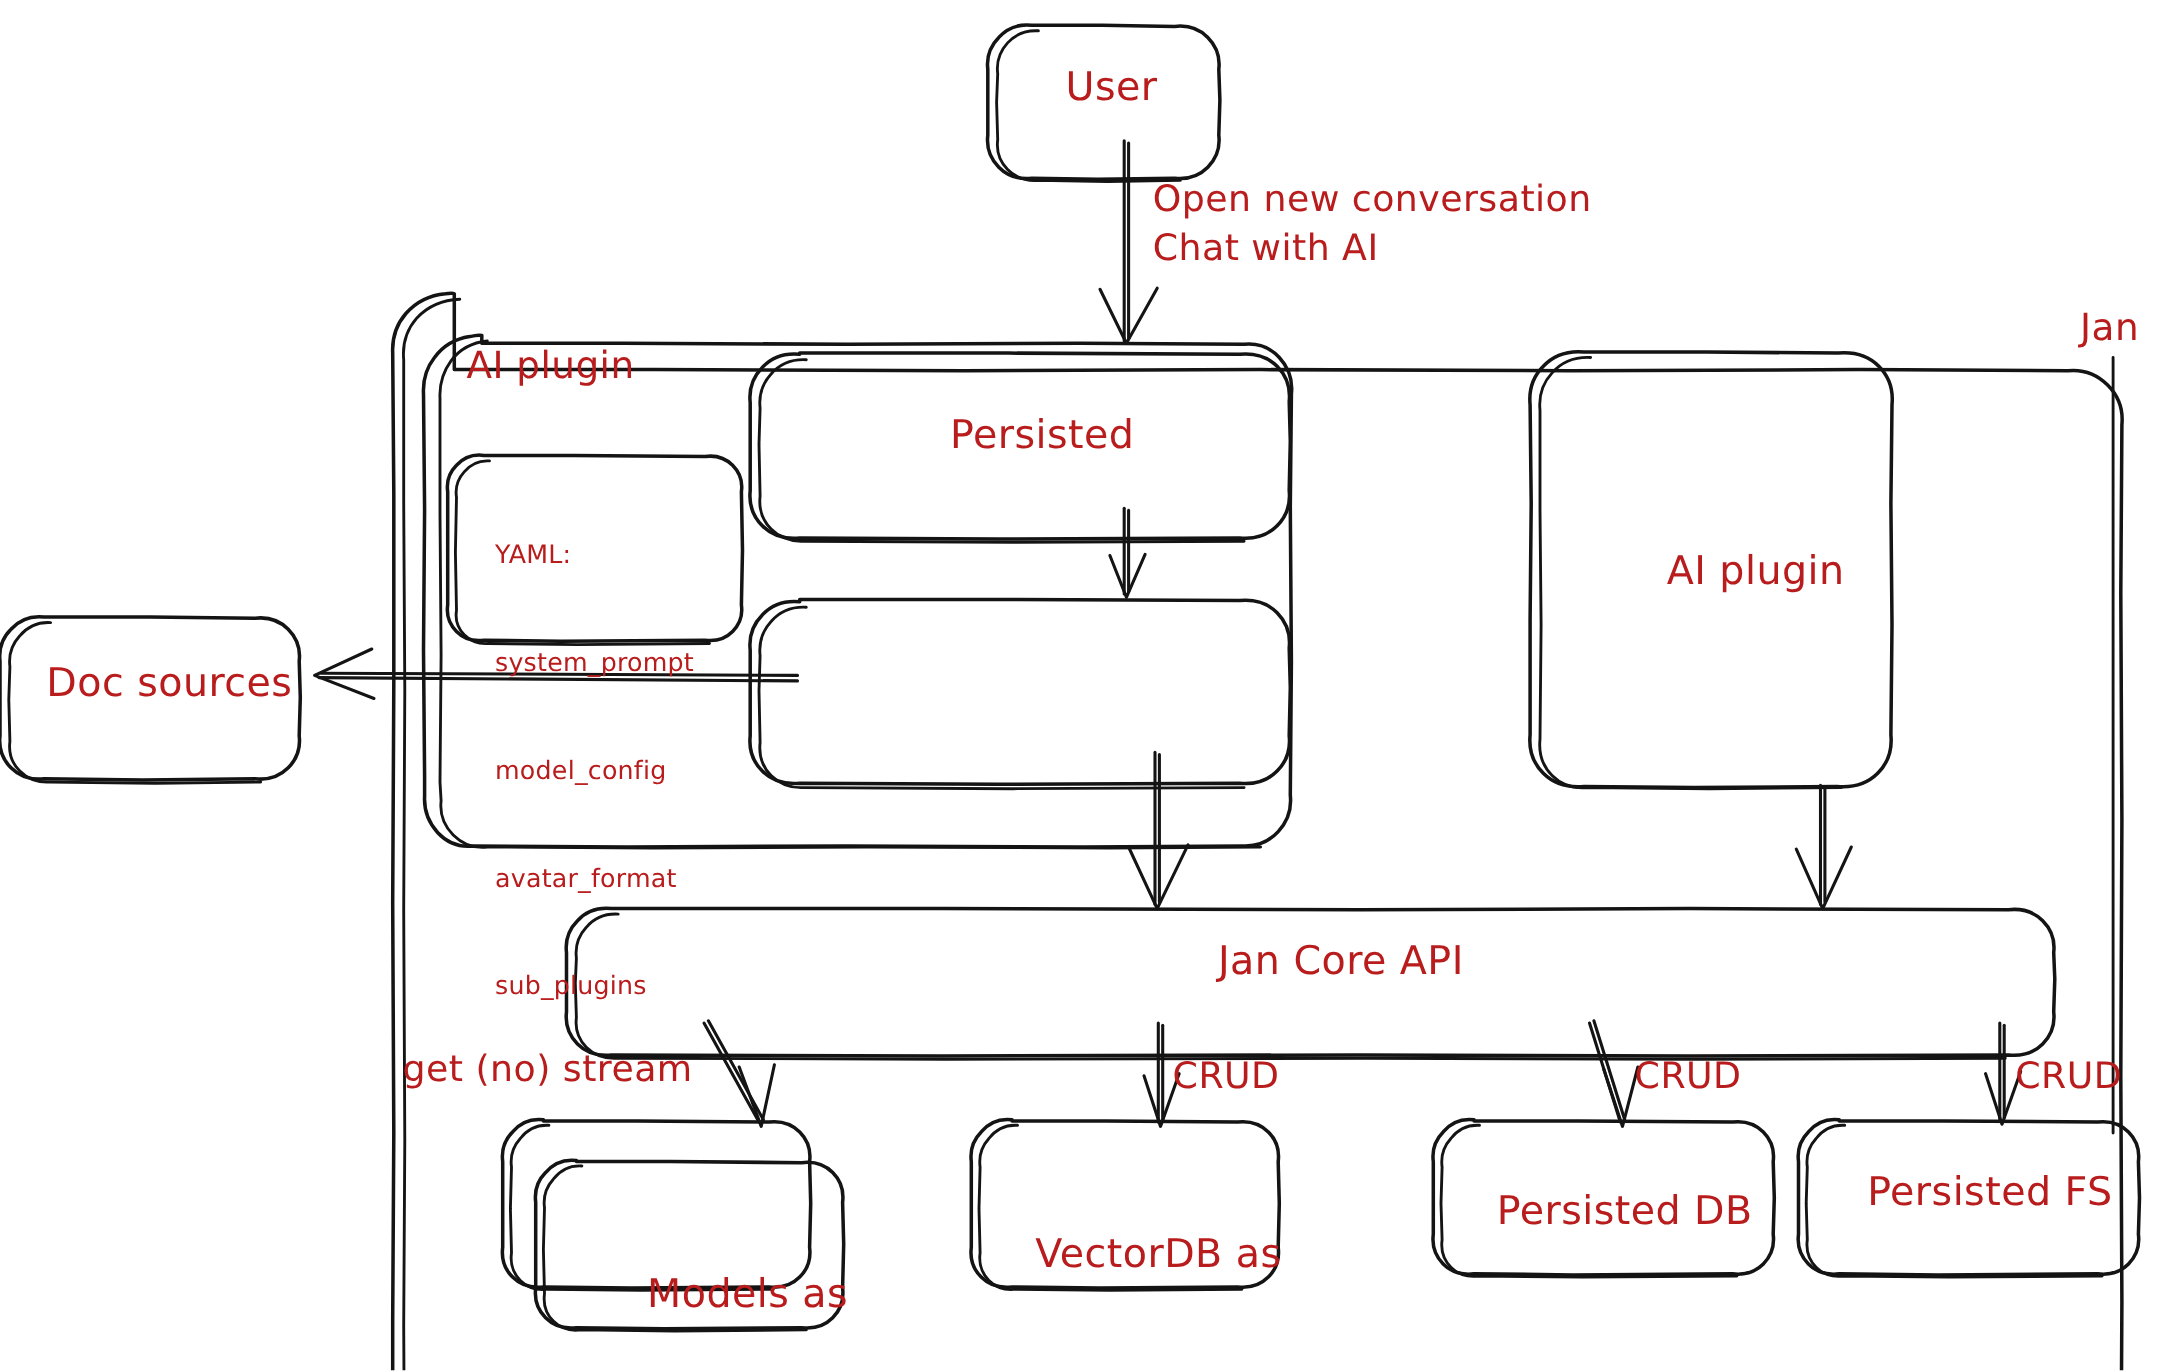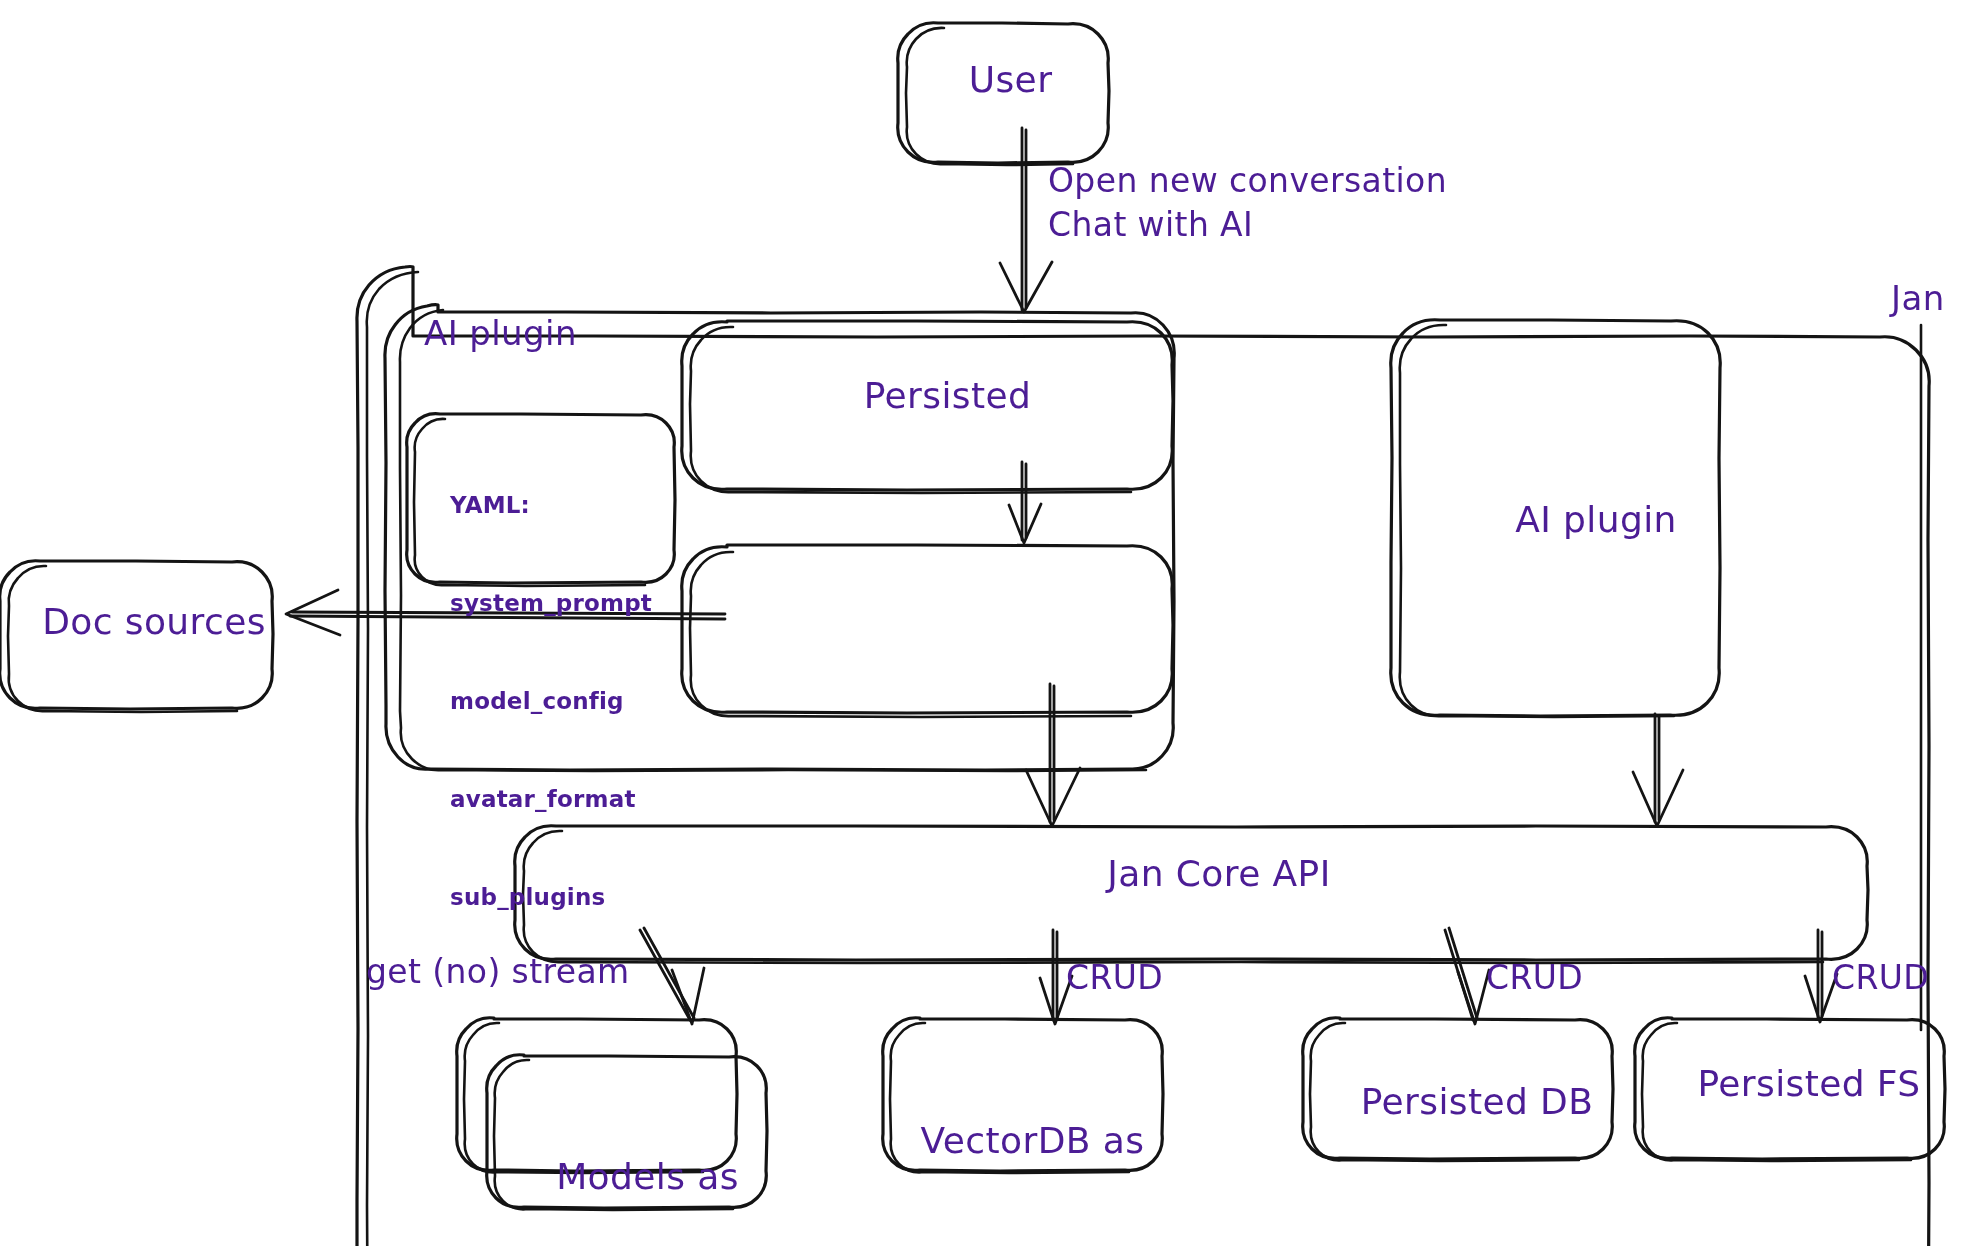--- a/index.html
+++ b/index.html
@@ -20,21 +20,21 @@
   }
   #sketch {
     position: absolute;
     left: 0;
     top: 0;
     width: 1981px;
     height: 1246px;
   }
   .lbl {
     position: absolute;
-    color: #4c1d95;
+    color: #b91c1c;
     font-family: "DejaVu Sans", sans-serif;
     white-space: pre;
     line-height: 1.22;
     letter-spacing: 0.4px;
     pointer-events: none;
   }
   .node-label {
     text-align: center;
     font-size: 36px;
   }
@@ -42,21 +42,21 @@
     font-size: 34px;
   }
   .edge-label {
     font-size: 33px;
   }
   .yaml-label {
     font-size: 23px;
     line-height: 1.42;
     letter-spacing: 0.2px;
   }
-  .two-line { line-height: 1.30; }
+  .two-line { line-height: 1.30; text-align: right; }
 </style>
 </head>
 <body>
 
 <div id="canvas">
 
   <svg id="sketch" viewBox="0 0 1981 1246" xmlns="http://www.w3.org/2000/svg">
     <defs>
       <style>
         .s { fill: none; stroke: #141414; stroke-linecap: round; stroke-linejoin: round; }
@@ -290,21 +290,21 @@
 
   <div class="lbl container-label" style="left:1891px; top:278px;">Jan</div>
 
   <div class="lbl node-label" style="left:727px; top:374px; width:441px;">Persisted</div>
 
 
   <div class="lbl node-label" style="left:1440px; top:498px; width:312px;">AI plugin</div>
 
   <div class="lbl node-label" style="left:28px; top:600px; width:252px;">Doc sources</div>
 
-  <div class="lbl yaml-label" style="left:450px; top:424px;font-weight:bold;">
+  <div class="lbl yaml-label" style="left:450px; top:424px;">
     <div>YAML:</div>
     <div>system_prompt</div>
     <div>model_config</div>
     <div>avatar_format</div>
     <div>sub_plugins</div>
   </div>
 
   <div class="lbl edge-label" style="left:366px; top:952px;">get (no) stream</div>
 
   <div class="lbl node-label" style="left:556px; top:852px; width:1326px;">Jan Core API</div>

